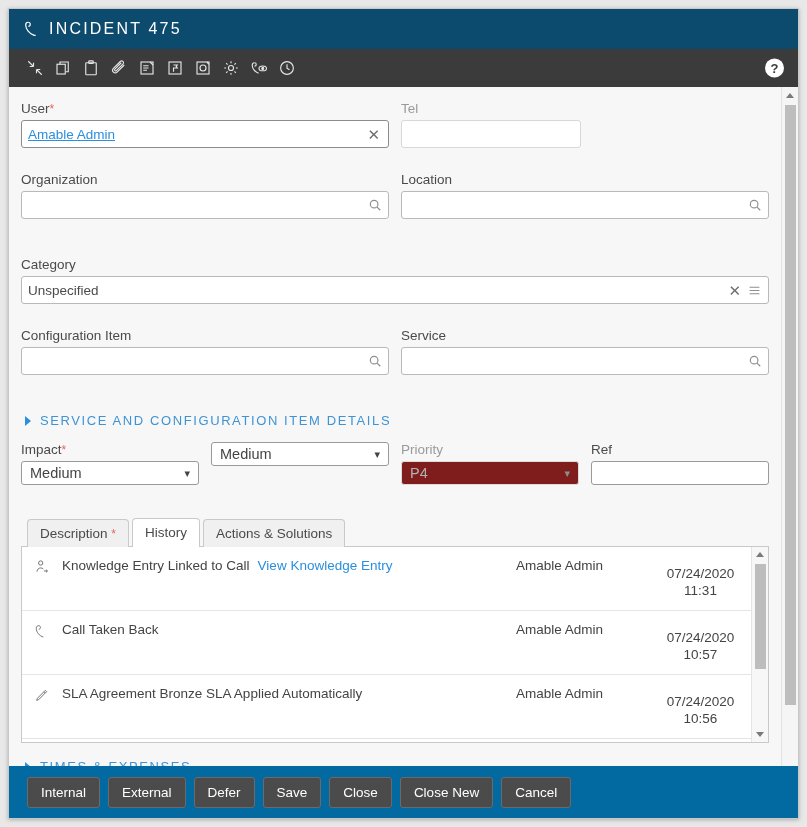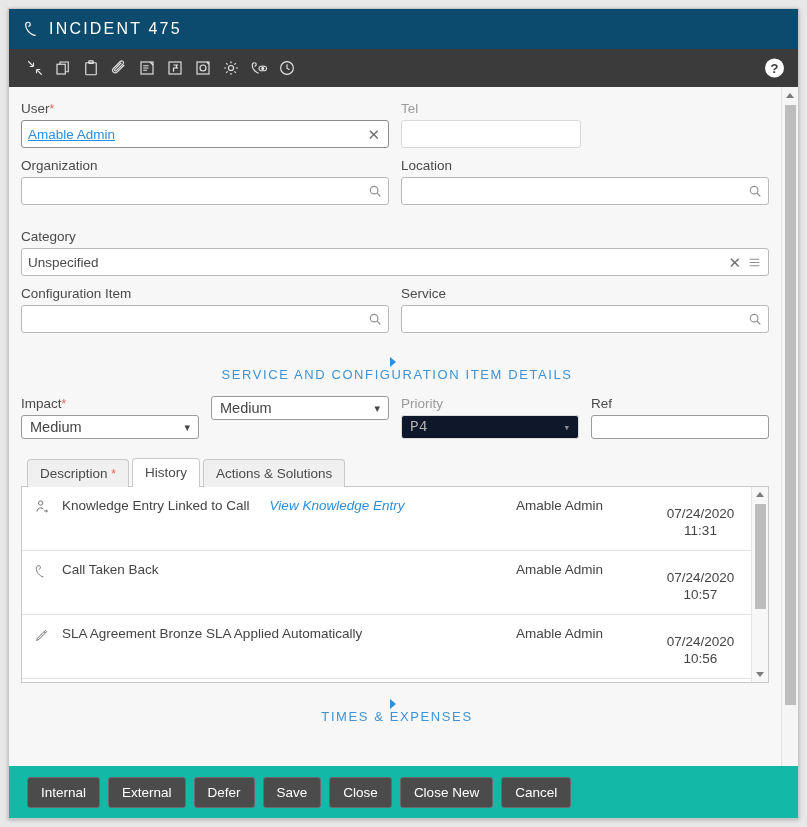--- a/index.html
+++ b/index.html
@@ -100,21 +100,21 @@
     cursor: pointer;
   }
   #main-scrollbar .arrow.down { position: absolute; bottom: 0; left:0; right:0; }
 
   .tri-up { width:0;height:0;border-left:4px solid transparent;border-right:4px solid transparent;border-bottom:5px solid #7a7a7a; }
   .tri-dn { width:0;height:0;border-left:4px solid transparent;border-right:4px solid transparent;border-top:5px solid #7a7a7a; }
 
   
   .row { display: flex; gap: 12px; }
   .col { flex: 1; min-width: 0; }
-  .field { margin-bottom: 10px; }
+  .field { margin-bottom: 24px; }
   label.fl {
     display: block;
     font-size: 13.5px;
     color: #4a4a4a;
     margin-bottom: 4px;
   }
   label.fl.muted { color: #9a9a9a; }
   .req { color: #e8665a; font-size: 12px; }
 
   .inp {
@@ -153,37 +153,35 @@
     height: 24px;
     background: #ffffff;
     border: 1px solid #9a9a9a;
     border-radius: 3px;
     display: flex; align-items: center;
     padding: 0 8px;
     font-size: 14.5px;
     color: #444;
   }
   .sel.disabled {
-    background: #0f172a;
+    background: #7f1d1d;
     border-color: #dcdcdc;
     color: #b2b2b2;
-    font-family: Liberation Mono, monospace;
   }
   .sel .chev { margin-left: auto; font-size: 11px; color: #444; }
   .sel.disabled .chev { color: #8e8e8e; }
 
   
   .section-toggle {
     display: flex; align-items: center;
     color: #3f93d4;
     font-size: 13px;
     letter-spacing: 1.6px;
     margin: 14px 0 10px 4px;
     cursor: pointer;
-    flex-direction: column;
   }
   .section-toggle .tri {
     width:0;height:0;
     border-top:5px solid transparent;
     border-bottom:5px solid transparent;
     border-left:6px solid #2b8fdd;
     margin-right: 9px;
   }
 
   
@@ -230,21 +228,21 @@
     display: flex;
     align-items: flex-start;
     border-bottom: 1px solid #e4e4e4;
     height: 64px;
     padding: 11px 0 0 0;
     font-size: 13.5px;
     color: #444;
   }
   .hrow .hic { width: 40px; display: flex; justify-content: center; padding-top:1px; color:#6a6a6a; }
   .hrow .hlabel { flex: 1; }
-  .hrow .hlink { color: #2b8fdd; margin-left: 20px; cursor: pointer; font-style: italic; }
+  .hrow .hlink { color: #2b8fdd; margin-left: 8px; cursor: pointer; }
   .hrow .huser { width: 140px; }
   .hrow .hdate { width: 95px; text-align: center; padding-right: 6px; margin-top: 8px; }
   .hrow .hdate div + div { margin-top: 2px; }
 
   #hist-scrollbar {
     position: absolute;
     right: 0; top: 0; width: 17px; bottom: 0;
     background: #f7f7f7;
     border-left: 1px solid #e4e4e4;
   }
@@ -258,21 +256,21 @@
     top: 17px; height: 105px;
     background: #bdbdbd;
     cursor: pointer;
   }
 
   
   #footer {
     position: absolute;
     left: 0; bottom: 0; right: 0;
     height: 52px;
-    background: #14b8a6;
+    background: #0369a1;
     display: flex;
     align-items: center;
     padding-left: 18px;
     gap: 8px;
   }
   .fbtn {
     background: #4b4b4b;
     border: 1px solid #6a6a6a;
     border-radius: 3px;
     color: #ffffff;

